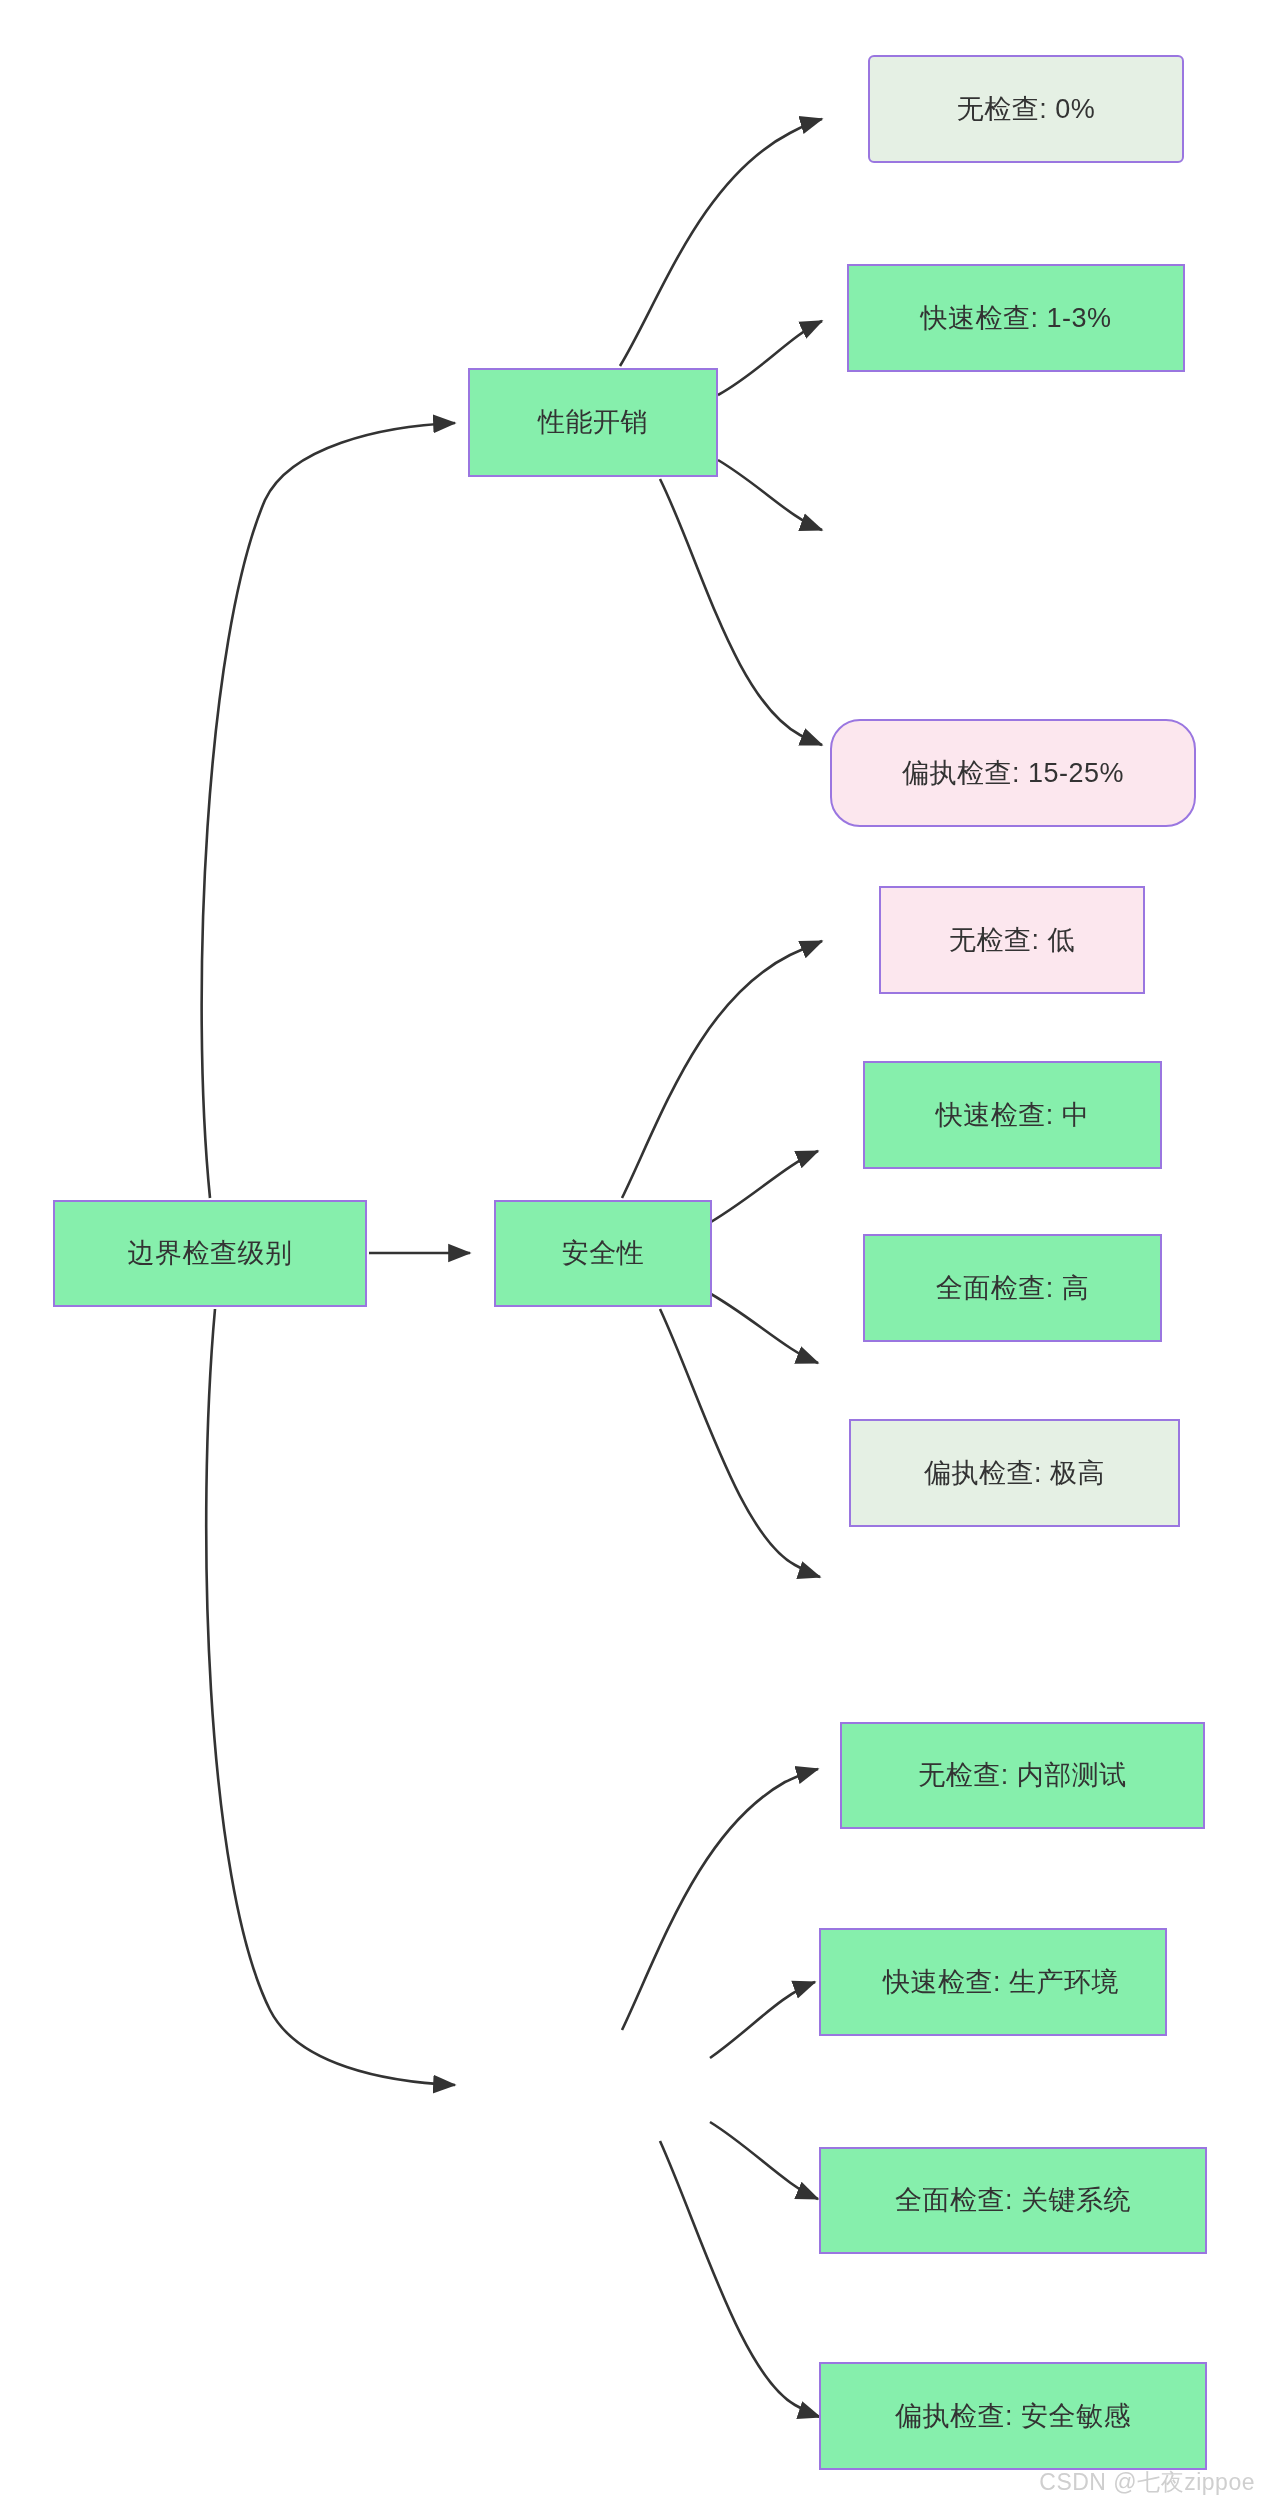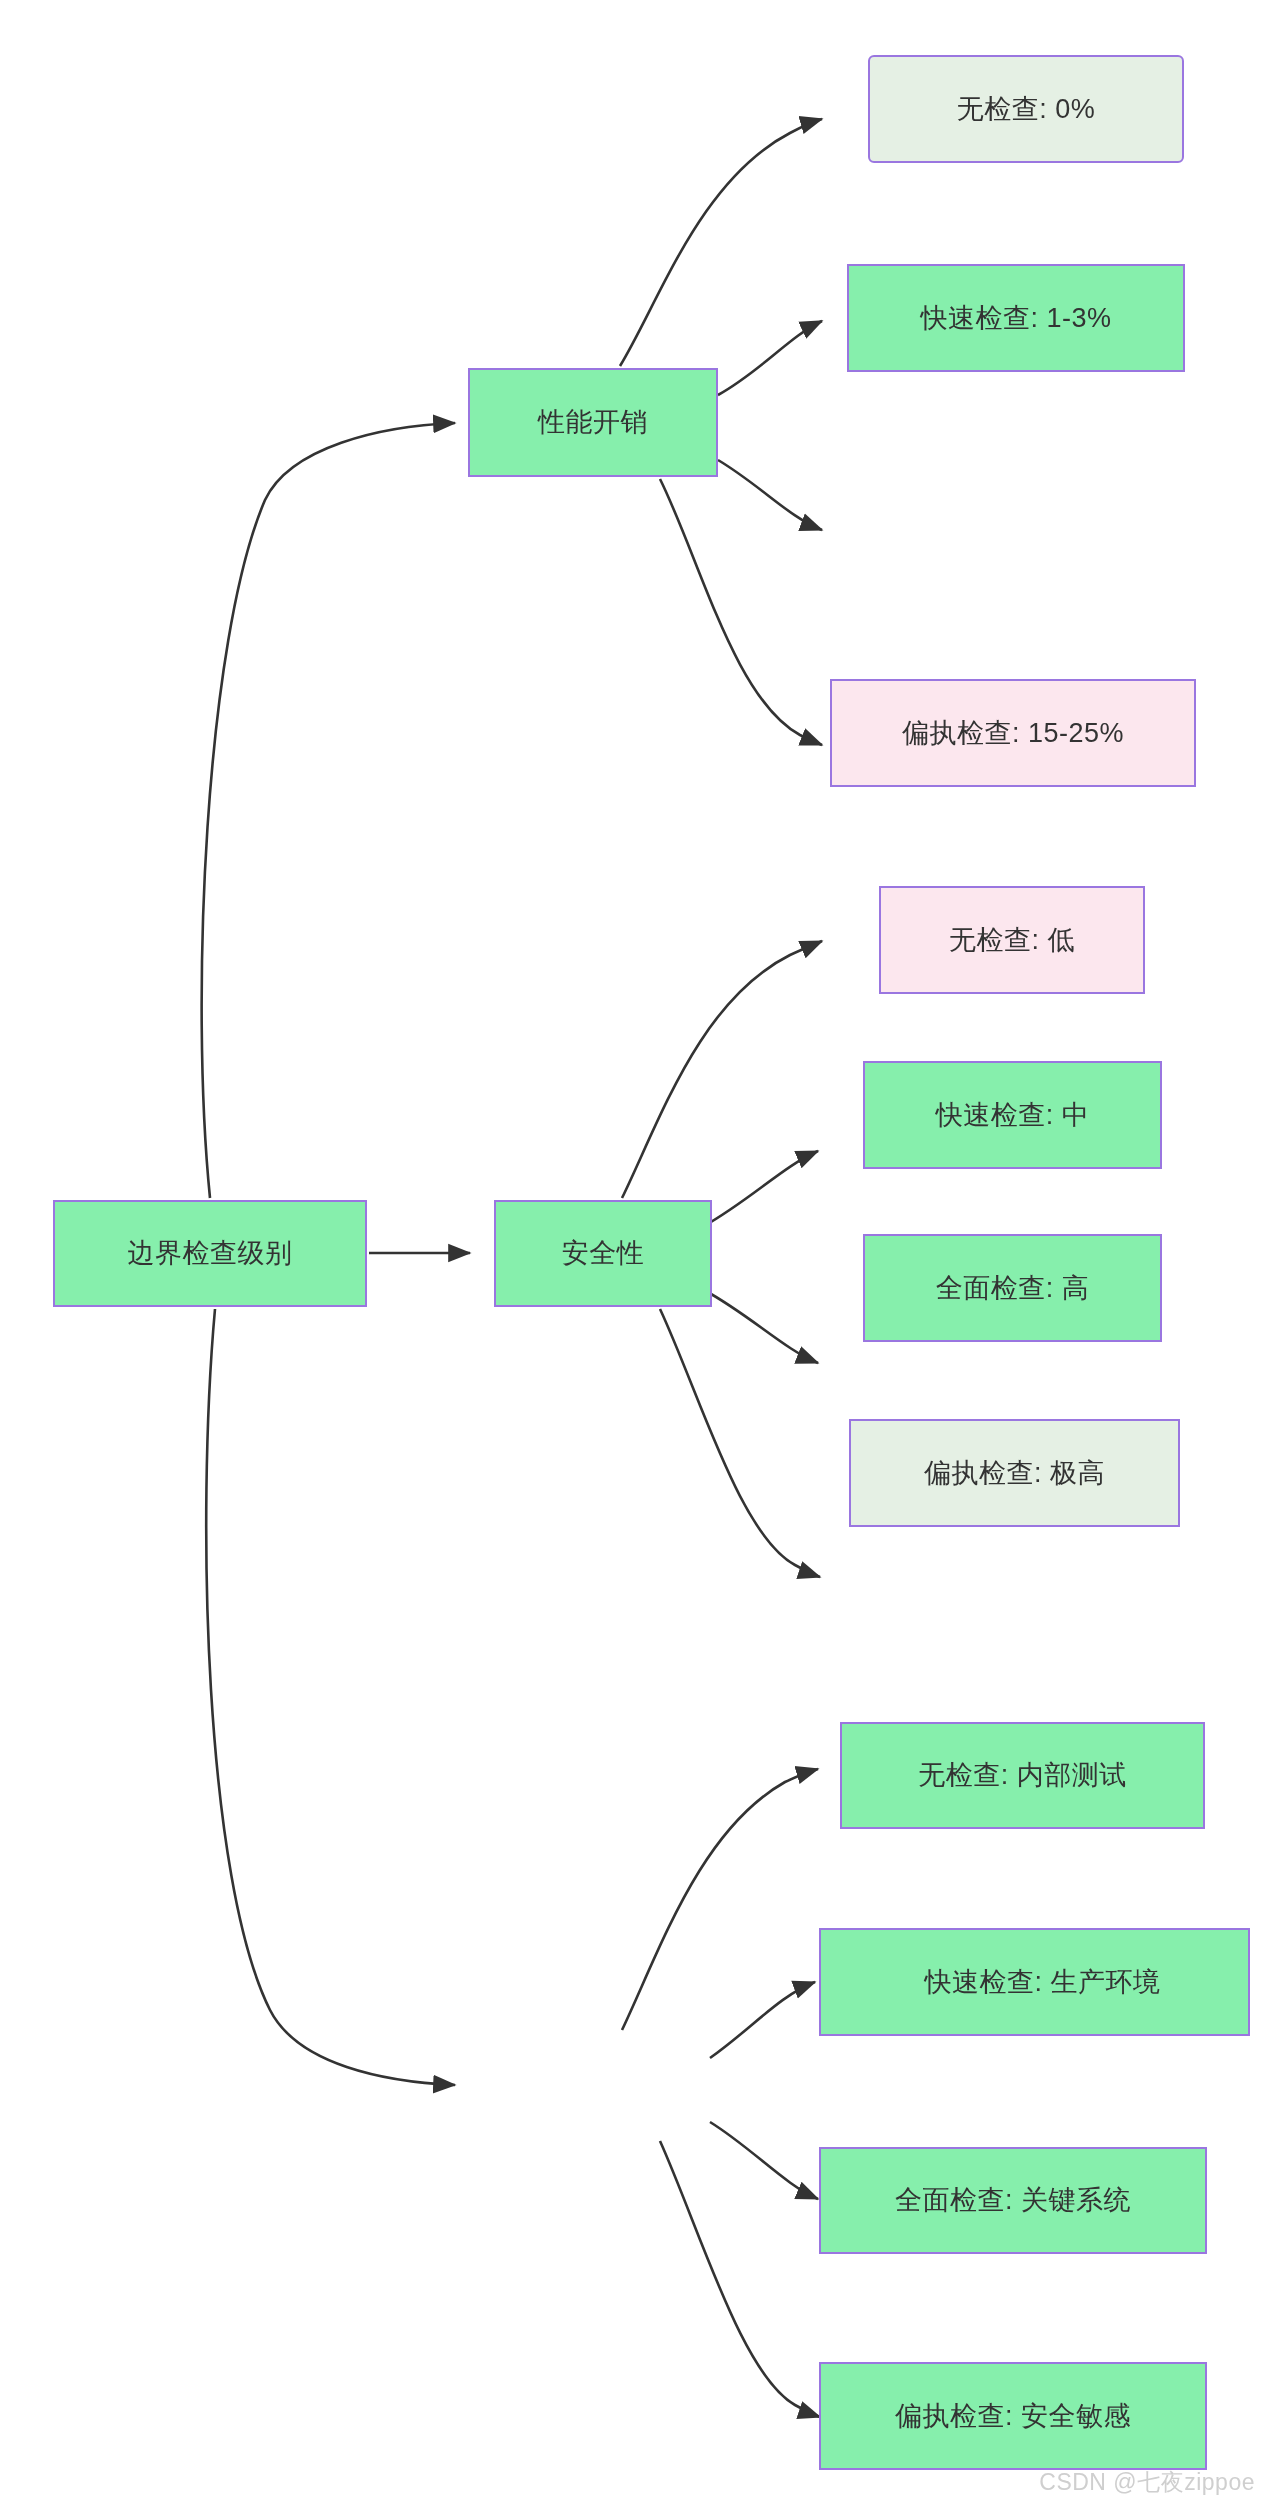--- a/index.html
+++ b/index.html
@@ -101,21 +101,21 @@
 
   <div class="node fill-green" style="left:868px; top:55px; width:316px; height:108px;border-radius:6px;">
     <span class="node-label">无检查: 0%</span>
   </div>
 
   <div class="node fill-lavender" style="left:847px; top:264px; width:338px; height:108px;">
     <span class="node-label">快速检查: 1-3%</span>
   </div>
 
 
-  <div class="node fill-pink" style="left:830px; top:679px; width:366px; height:108px;">
+  <div class="node fill-pink" style="left:830px; top:719px; width:366px; height:108px;border-radius:30px;">
     <span class="node-label">偏执检查: 15-25%</span>
   </div>
 
   <div class="node fill-lavender" style="left:494px; top:1200px; width:218px; height:107px;">
     <span class="node-label">安全性</span>
   </div>
 
   <div class="node fill-pink" style="left:879px; top:886px; width:266px; height:108px;">
     <span class="node-label">无检查: 低</span>
   </div>
@@ -130,21 +130,21 @@
 
   <div class="node fill-green" style="left:849px; top:1419px; width:331px; height:108px;">
     <span class="node-label">偏执检查: 极高</span>
   </div>
 
 
   <div class="node fill-lavender" style="left:831px; top:1722px; width:365px; height:107px;margin-left:9px;">
     <span class="node-label">无检查: 内部测试</span>
   </div>
 
-  <div class="node fill-lavender" style="left:819px; top:1928px; width:431px; height:108px;padding-left:16px;">
+  <div class="node fill-lavender" style="left:819px; top:1928px; width:348px; height:108px;padding-left:16px;">
     <span class="node-label">快速检查: 生产环境</span>
   </div>
 
   <div class="node fill-lavender" style="left:819px; top:2147px; width:388px; height:107px;">
     <span class="node-label">全面检查: 关键系统</span>
   </div>
 
   <div class="node fill-lavender" style="left:819px; top:2362px; width:388px; height:108px;">
     <span class="node-label">偏执检查: 安全敏感</span>
   </div>

